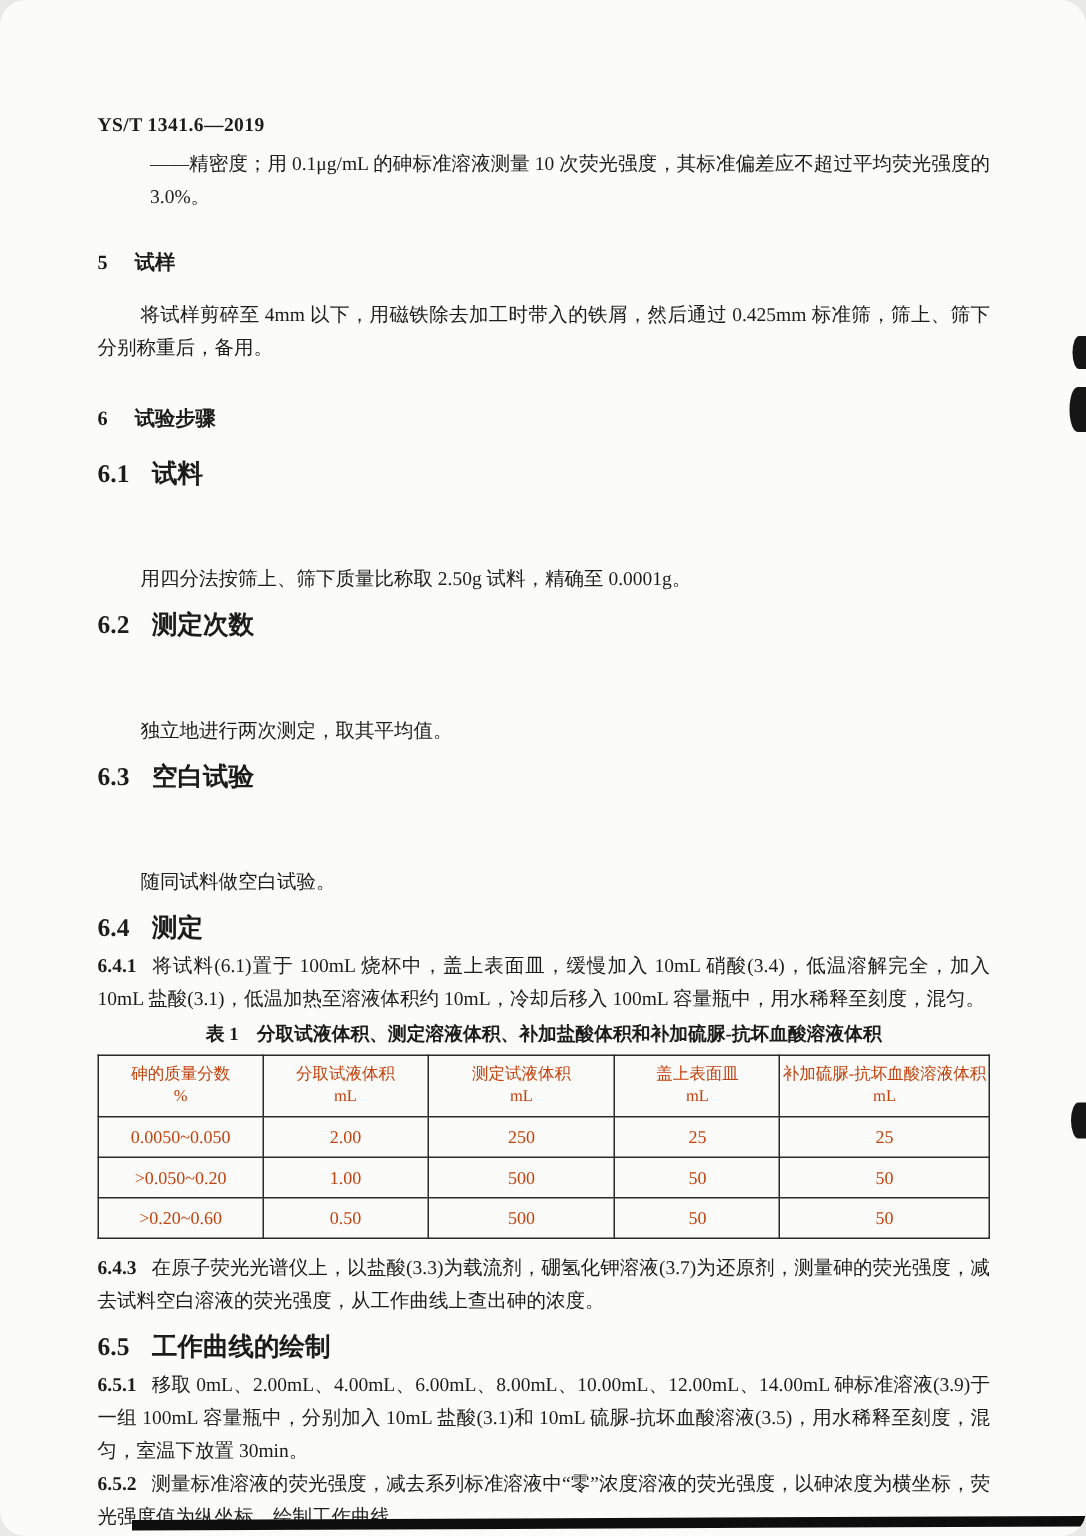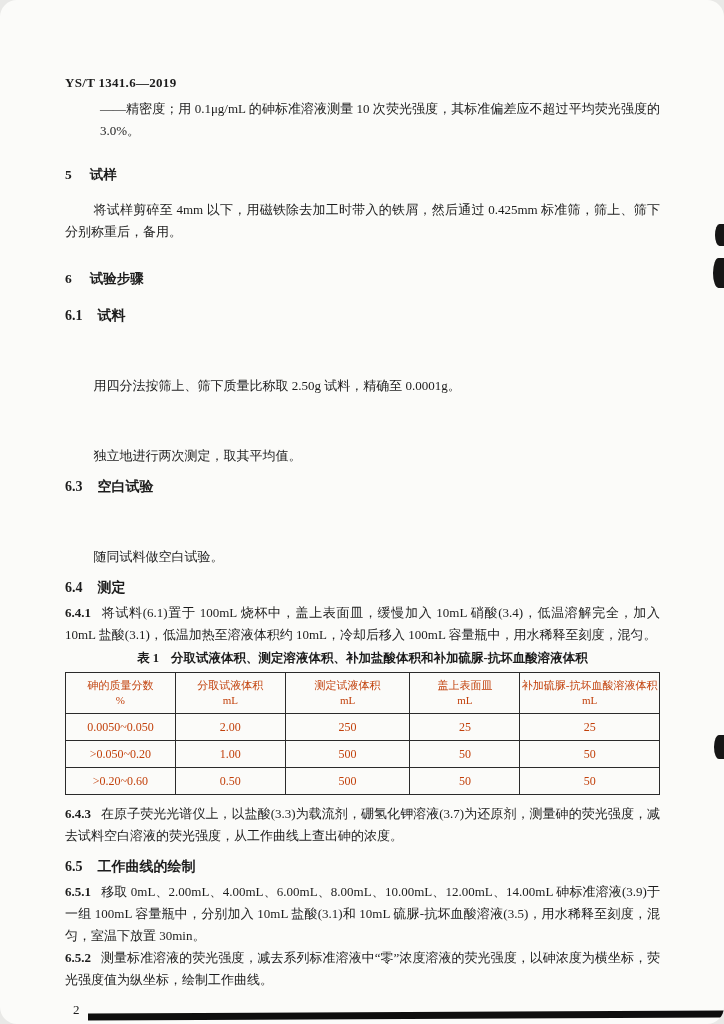--- a/index.html
+++ b/index.html
@@ -27,21 +27,21 @@
   .doc-header {
     font-weight: bold;
     font-size: 13px;
     letter-spacing: 0.3px;
     text-align: left;
   }
   .hang { margin-top: 4px; padding-left: 35px; }
   .h-sec { font-size: 13.5px; font-weight: bold; margin-top: 22px; text-align: left; font-family: Liberation Serif, serif; }
   .h-sec.big-gap { margin-top: 25px; }
   .h-sec .num { margin-right: 18px; }
-  .h-sub { font-size: 14px; font-weight: bold; margin-top: 9px; text-align: left; }
+  .h-sub { font-size: 17px; font-weight: bold; margin-top: 9px; text-align: left; }
   .h-sub.first { margin-top: 15px; }
   .h-sub .num { margin-right: 15px; }
   .body-p { margin-top: 3px; }
   .body-p.after-sec { margin-top: 13px; }
   .indent { text-indent: 2.2em; margin-top: 48px; }
   .np { margin-top: 3px; }
   .np.cont { margin-top: 0; }
   .np.after-table { margin-top: 8px; }
   .np .num { font-weight: bold; margin-right: 10px; }
   .tbl-cap {
@@ -108,20 +108,23 @@
 
     <div class="h-sec big-gap">
       <span class="num">6</span><span>试验步骤</span>
     </div>
 
     <div class="h-sub first">
       <span class="num">6.1</span><span>试料</span>
     </div>
     <p class="body-p indent">用四分法按筛上、筛下质量比称取 2.50g 试料，精确至 0.0001g。</p>
 
+    <div class="h-sub">
+      <span class="num">6.2</span><span>测定次数</span>
+    </div>
     <p class="body-p indent">独立地进行两次测定，取其平均值。</p>
 
     <div class="h-sub">
       <span class="num">6.3</span><span>空白试验</span>
     </div>
     <p class="body-p indent">随同试料做空白试验。</p>
 
     <div class="h-sub">
       <span class="num">6.4</span><span>测定</span>
     </div>

